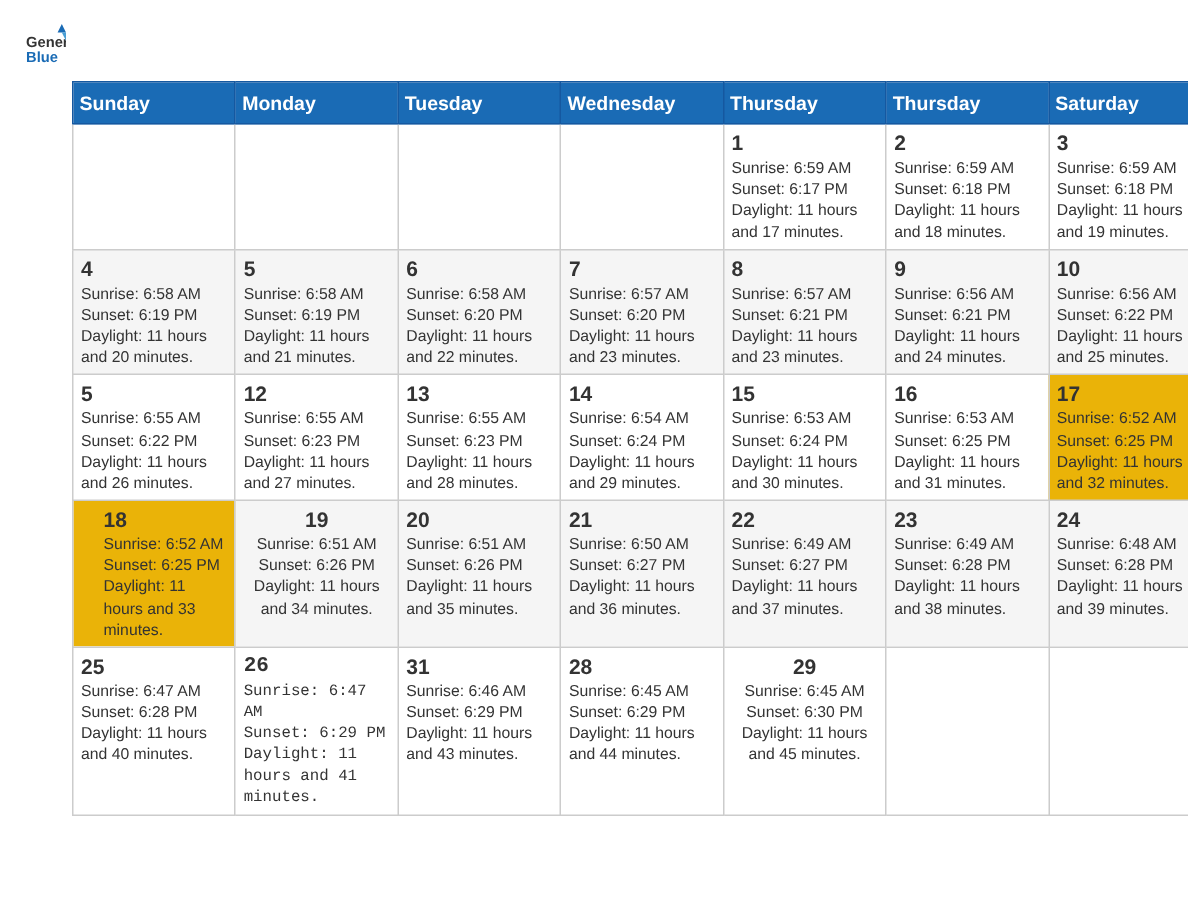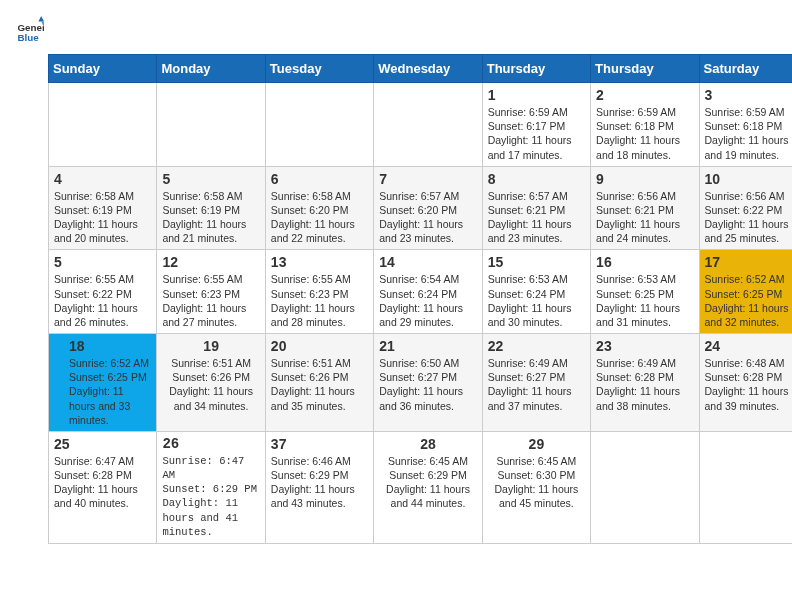--- a/index.html
+++ b/index.html
@@ -191,21 +191,21 @@
         <td style="background-color: rgb(255, 255, 255);">
           <span class="day-number">16</span>
           <div class="day-info">Sunrise: 6:53 AM<br>Sunset: 6:25 PM<br>Daylight: 11 hours and 31 minutes.</div>
         </td>
         <td style="background-color: #eab308;">
           <span class="day-number">17</span>
           <div class="day-info">Sunrise: 6:52 AM<br>Sunset: 6:25 PM<br>Daylight: 11 hours and 32 minutes.</div>
         </td>
       </tr>
       <tr>
-        <td style="background-color: #0ea5e9; padding-left: 20px;">
+        <td style="background-color: #eab308; padding-left: 20px;">
           <span class="day-number">18</span>
           <div class="day-info">Sunrise: 6:52 AM<br>Sunset: 6:25 PM<br>Daylight: 11 hours and 33 minutes.</div>
         </td>
         <td style="background-color: rgb(245, 245, 245); text-align: center;">
           <span class="day-number">19</span>
           <div class="day-info">Sunrise: 6:51 AM<br>Sunset: 6:26 PM<br>Daylight: 11 hours and 34 minutes.</div>
         </td>
         <td style="background-color: rgb(245, 245, 245);">
           <span class="day-number">20</span>
           <div class="day-info">Sunrise: 6:51 AM<br>Sunset: 6:26 PM<br>Daylight: 11 hours and 35 minutes.</div>
@@ -230,24 +230,24 @@
       <tr>
         <td style="background-color: rgb(255, 255, 255);">
           <span class="day-number">25</span>
           <div class="day-info">Sunrise: 6:47 AM<br>Sunset: 6:28 PM<br>Daylight: 11 hours and 40 minutes.</div>
         </td>
         <td style="background-color: rgb(255, 255, 255); font-family: Liberation Mono, monospace;">
           <span class="day-number">26</span>
           <div class="day-info">Sunrise: 6:47 AM<br>Sunset: 6:29 PM<br>Daylight: 11 hours and 41 minutes.</div>
         </td>
         <td style="background-color: rgb(255, 255, 255);">
-          <span class="day-number">37</span>
+          <span class="day-number">31</span>
           <div class="day-info">Sunrise: 6:46 AM<br>Sunset: 6:29 PM<br>Daylight: 11 hours and 43 minutes.</div>
         </td>
-        <td style="background-color: rgb(255, 255, 255); text-align: center;">
+        <td style="background-color: rgb(255, 255, 255);">
           <span class="day-number">28</span>
           <div class="day-info">Sunrise: 6:45 AM<br>Sunset: 6:29 PM<br>Daylight: 11 hours and 44 minutes.</div>
         </td>
         <td style="background-color: rgb(255, 255, 255); text-align: center;">
           <span class="day-number">29</span>
           <div class="day-info">Sunrise: 6:45 AM<br>Sunset: 6:30 PM<br>Daylight: 11 hours and 45 minutes.</div>
         </td>
         <td class="empty-cell" style="background-color: rgb(255, 255, 255);"></td>
         <td class="empty-cell" style="background-color: rgb(255, 255, 255);"></td>
       </tr>

